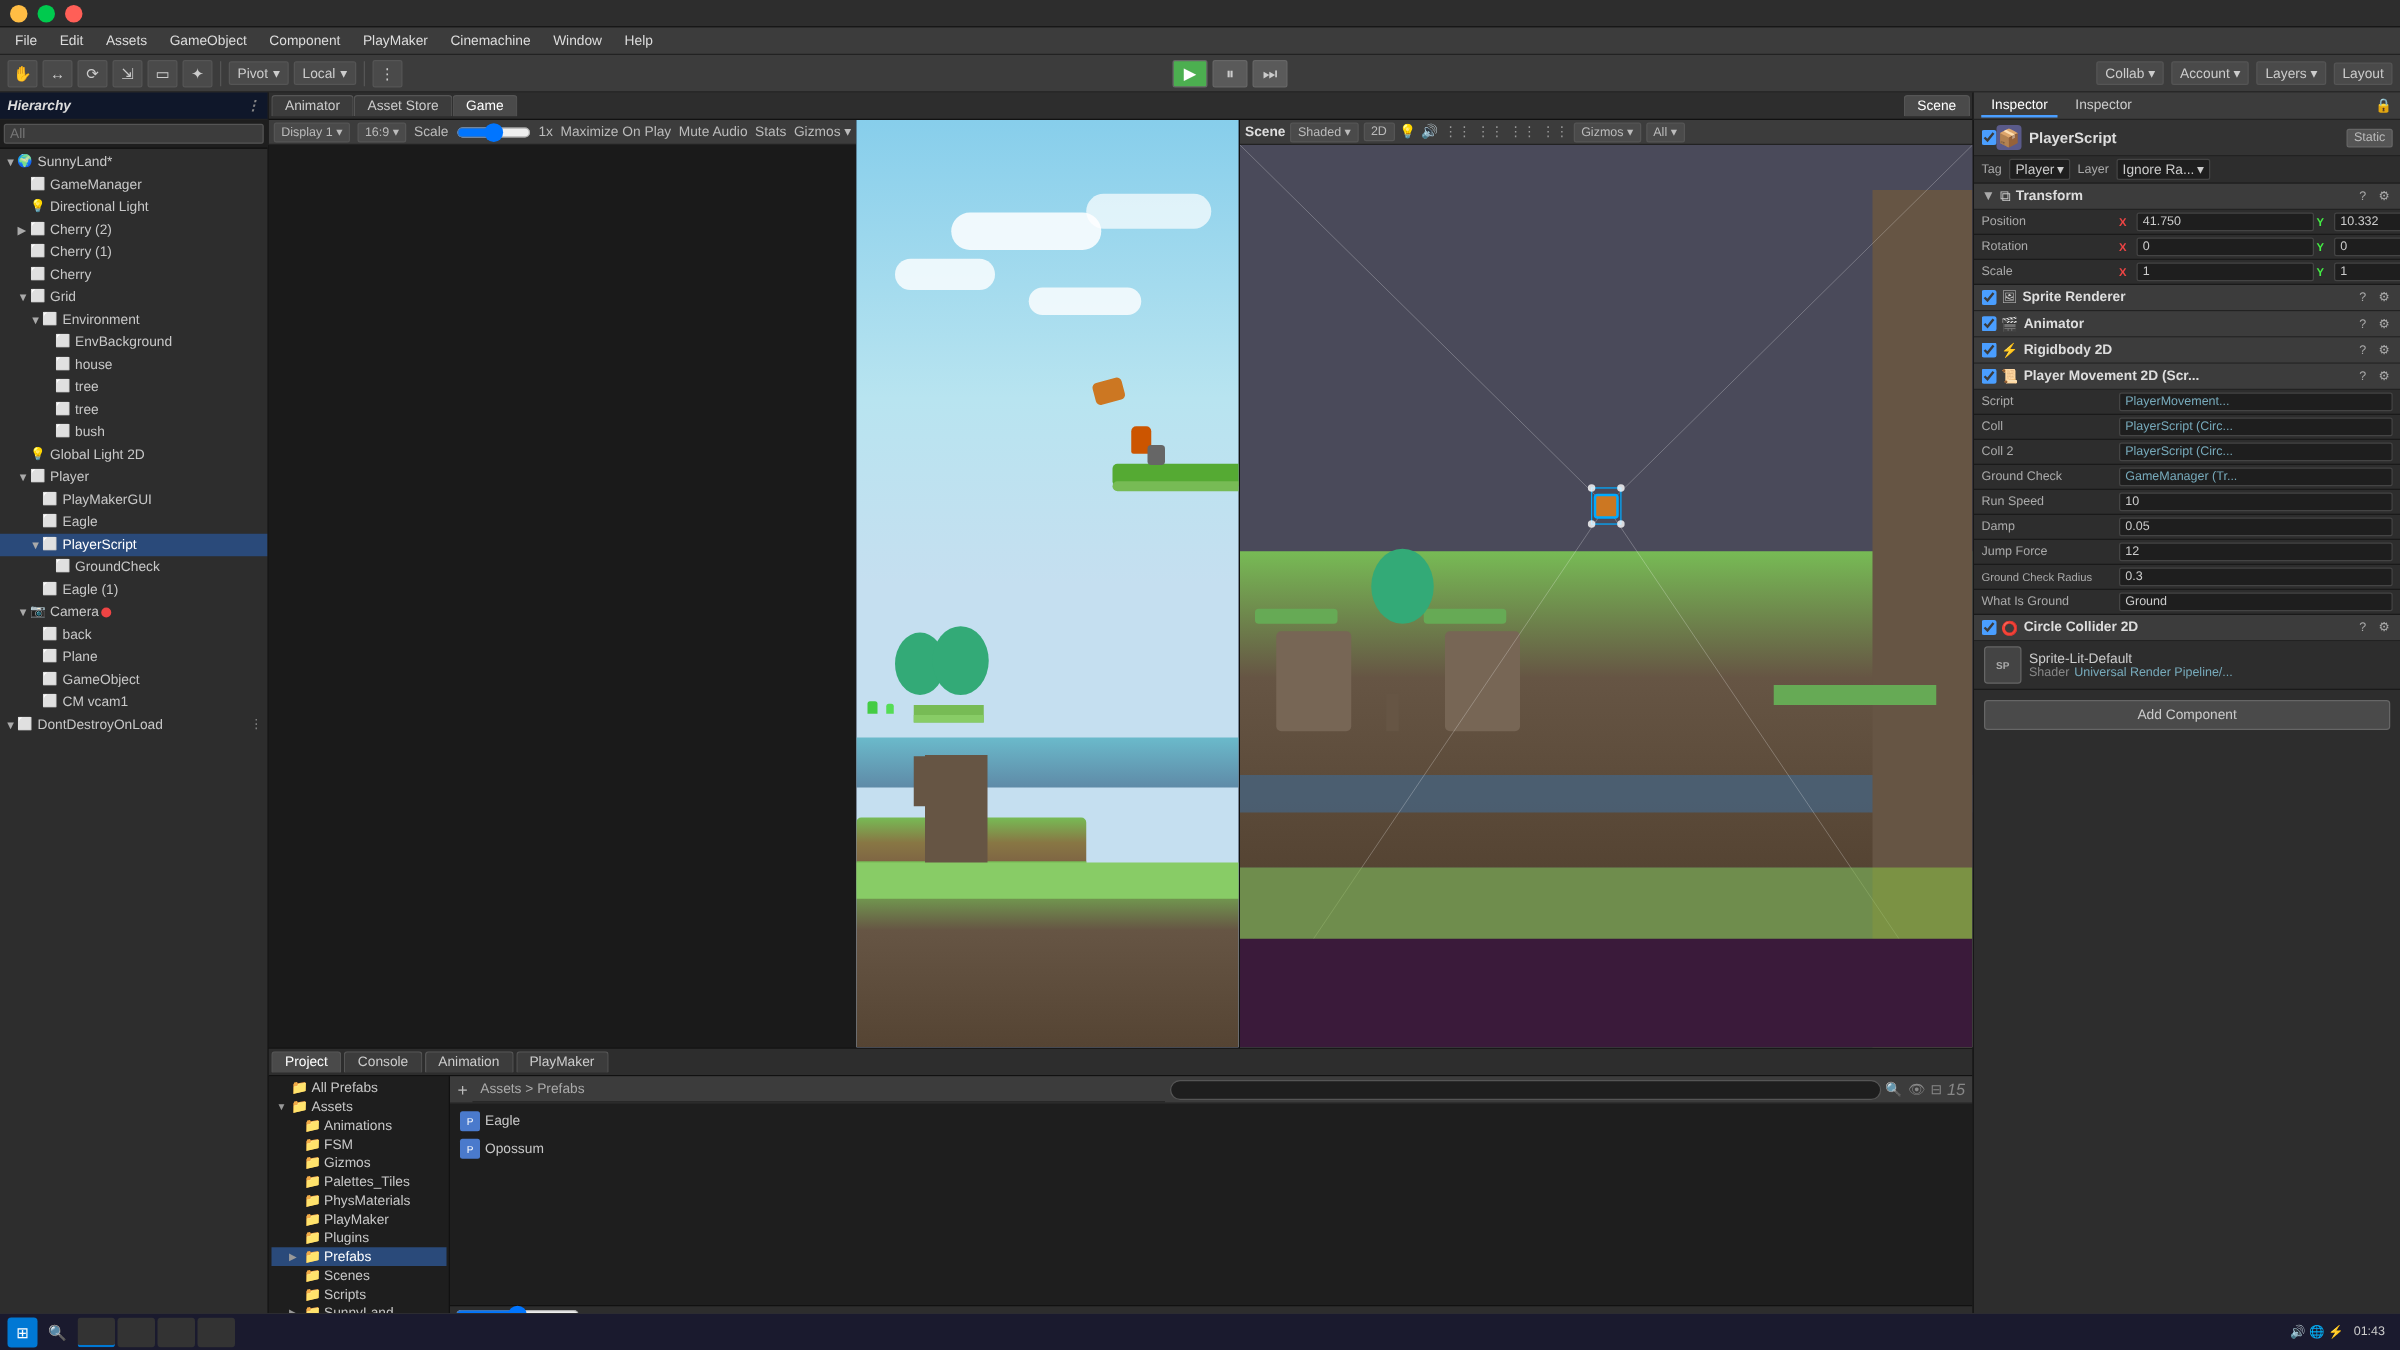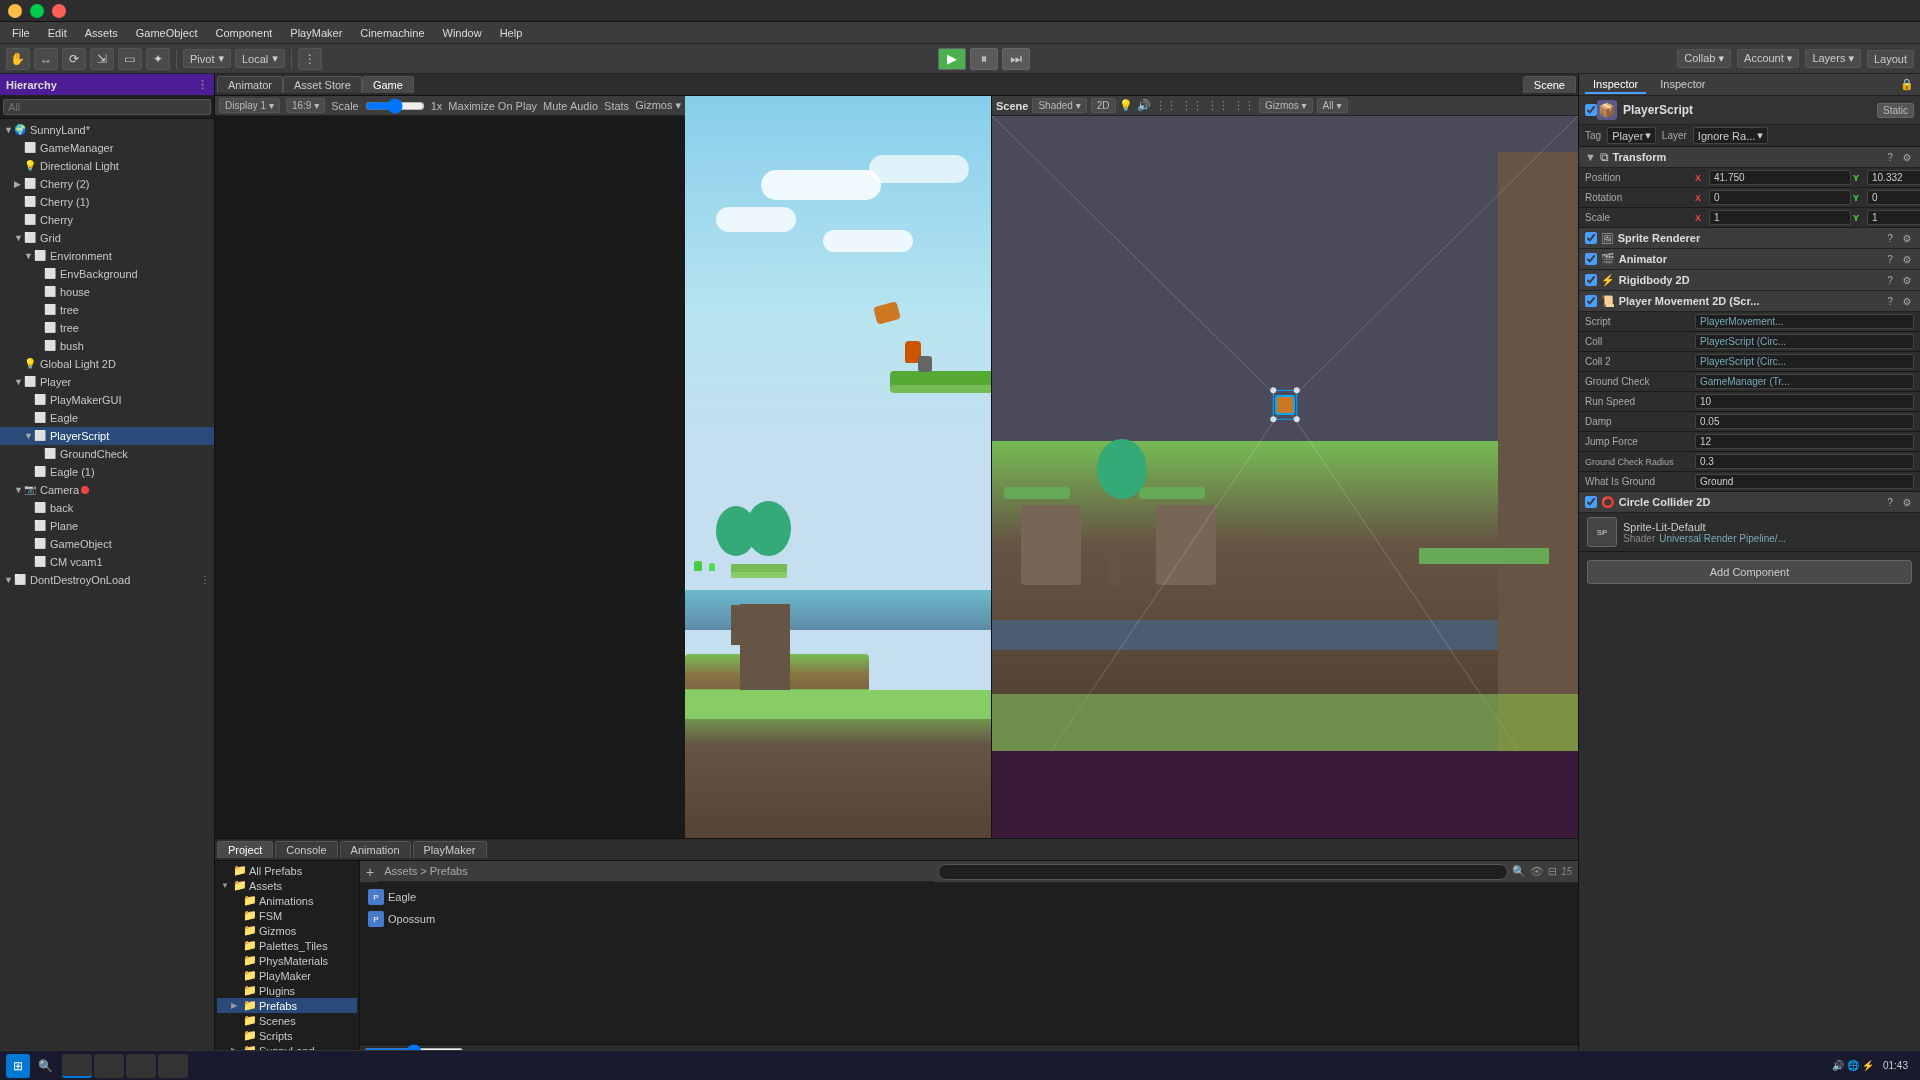--- a/index.html
+++ b/index.html
@@ -107,30 +107,31 @@
     
     #hierarchy {
       width: 215px;
       background: #2d2d2d;
       border-right: 1px solid #111;
       display: flex;
       flex-direction: column;
       flex-shrink: 0;
     }
     .panel-header {
-      background: #4c1d95;
+      background: #0f172a;
       height: 22px;
       display: flex;
       align-items: center;
       padding: 0 6px;
       border-bottom: 1px solid #222;
       font-size: 11px;
       font-weight: bold;
       color: #ddd;
       justify-content: space-between;
+      font-style: italic;
     }
     .hierarchy-search {
       padding: 3px;
       background: #1e1e1e;
       border-bottom: 1px solid #111;
       display: flex; align-items: center;
     }
     .hierarchy-search input {
       background: #3c3c3c;
       border: 1px solid #555;
@@ -989,21 +990,21 @@
             <span style="cursor:pointer; font-size:14px;">+</span>
             <div style="flex:1;">
               <div class="breadcrumb">
                 <span>Assets &gt; Prefabs</span>
               </div>
             </div>
             <input class="search-input" type="text" style="width: 200px;">
             <span style="color:#888;">🔍</span>
             <span style="color:#888;">👁</span>
             <span style="color:#888;">⊟</span>
-            <span style="color:#888; font-size:10px;font-style:italic;">15</span>
+            <span style="color:#888; font-size:13px;font-style:italic;">15</span>
           </div>
           <div class="file-list">
             <div class="file-item">
               <div class="file-icon blue">
                 <span style="color:white; font-size:8px;">P</span>
               </div>
               <span>Eagle</span>
             </div>
             <div class="file-item">
               <div class="file-icon blue">

